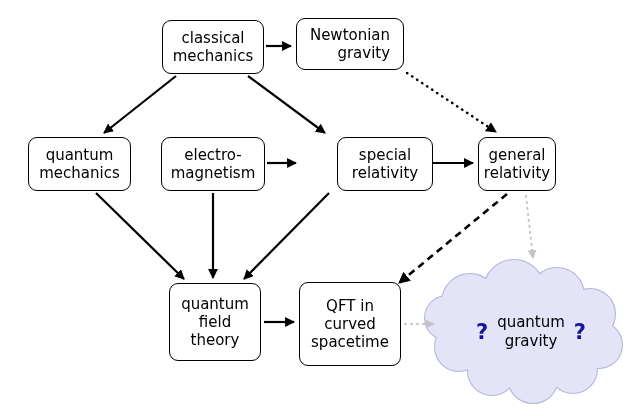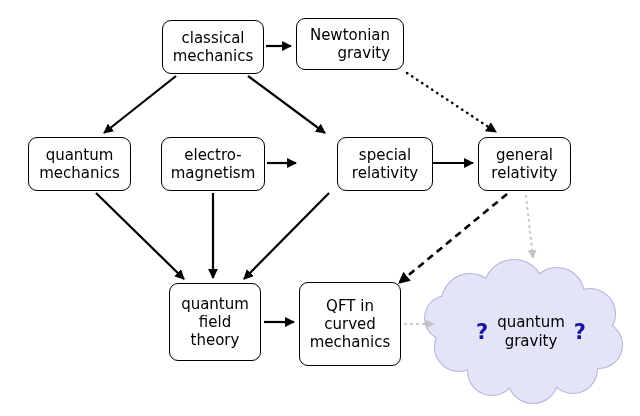--- a/index.html
+++ b/index.html
@@ -111,30 +111,30 @@
 
   <div class="node" style="left:28px;top:137px;width:103px;height:54px;">quantum
 mechanics</div>
 
   <div class="node" style="left:161px;top:137px;width:104px;height:54px;">electro-
 magnetism</div>
 
   <div class="node" style="left:301px;top:137px;width:96px;height:54px;margin-left:36px;">special
 relativity</div>
 
-  <div class="node" style="left:478px;top:137px;width:93px;height:54px;">general
+  <div class="node" style="left:478px;top:137px;width:78px;height:54px;">general
 relativity</div>
 
   <div class="node" style="left:169px;top:283px;width:92px;height:78px;">quantum
 field
 theory</div>
 
   <div class="node" style="left:299px;top:282px;width:102px;height:84px;">QFT in
 curved
-mechanics</div>
+spacetime</div>
 
   <div class="cloud-label">
     <span class="qmark">?</span>
     <span class="cloud-text">quantum
 gravity</span>
     <span class="qmark">?</span>
   </div>
 
 </div>
 

